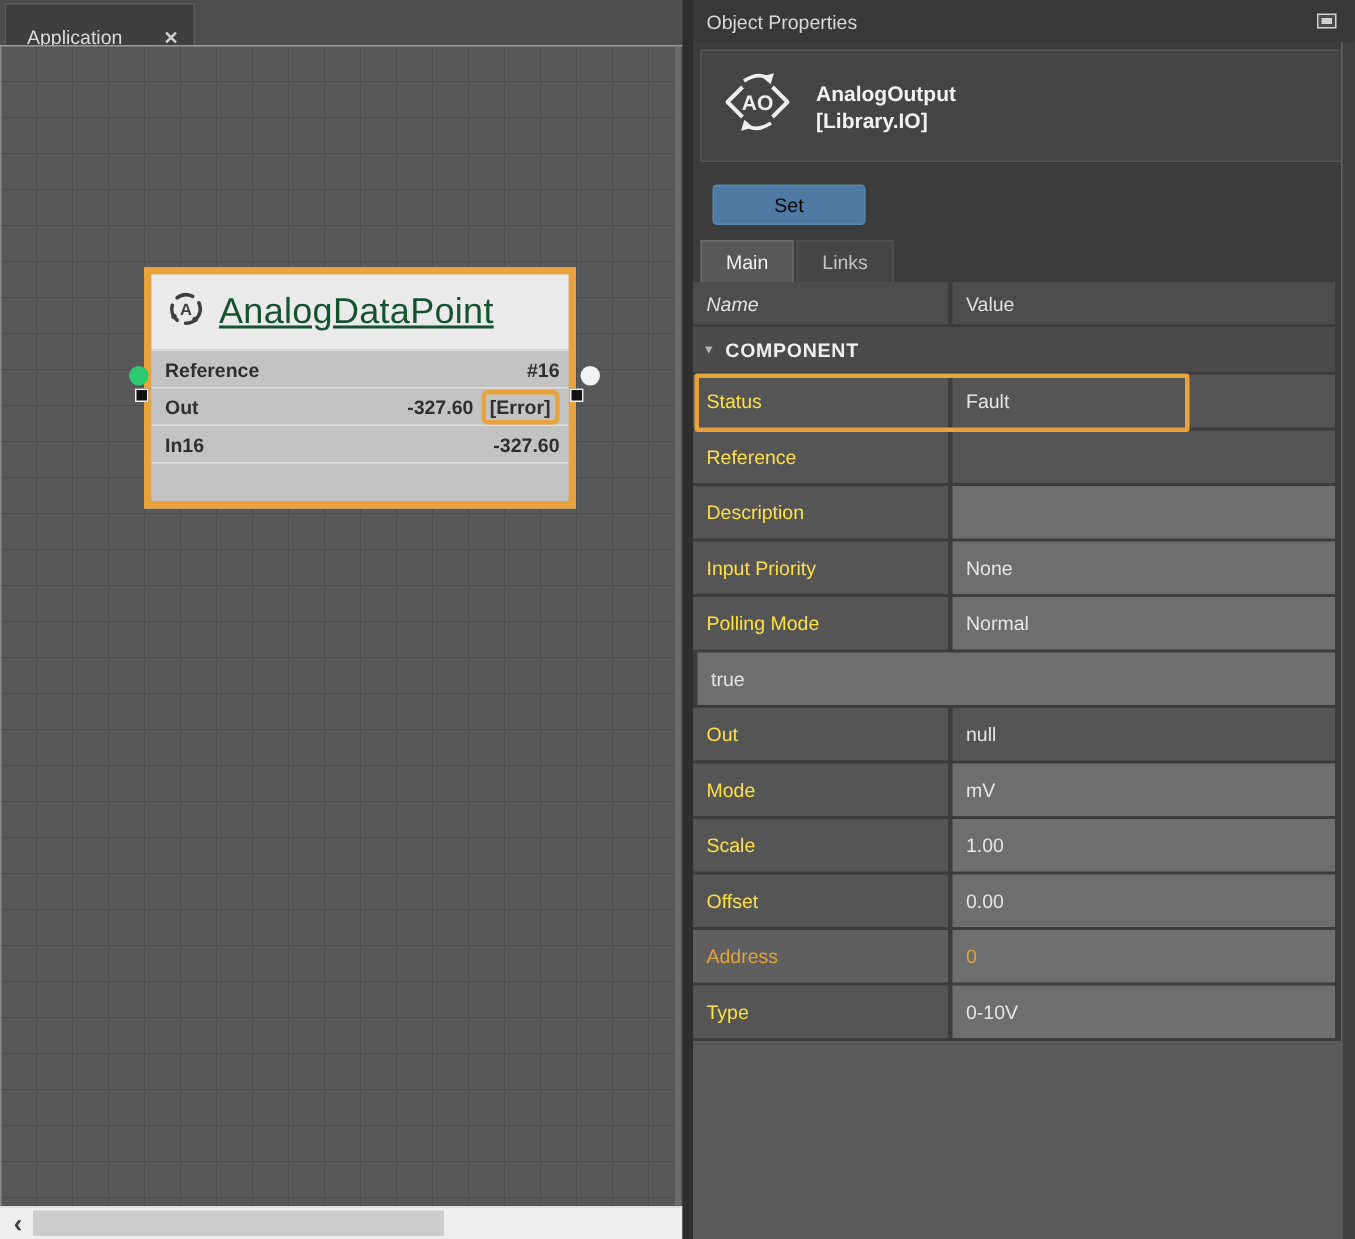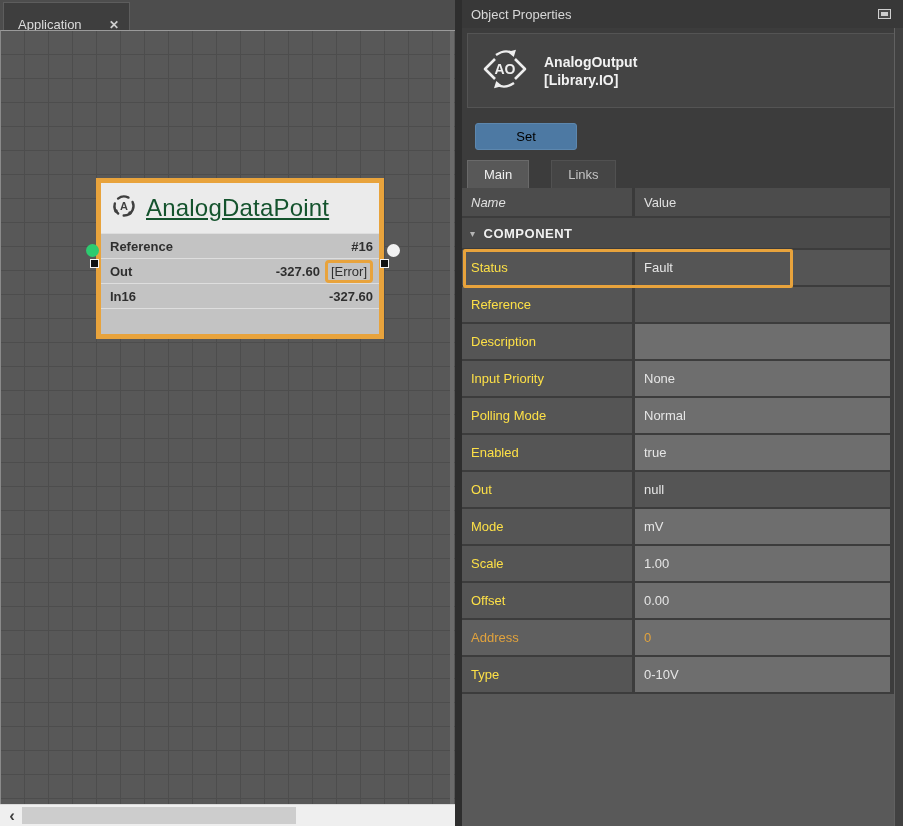--- a/index.html
+++ b/index.html
@@ -29,21 +29,21 @@
   
   .block { position:absolute; left:95px; top:147px; width:288px; height:161px;
            border:5px solid #e8a33c; background:#c3c3c3; }
   .block-header { height:50px; background:#ebebeb; display:flex; align-items:center; padding:0 10px; gap:9px; }
   .block-title { font-size:24px; color:#14532d; letter-spacing:.2px;text-decoration:underline; }
   .block-row { height:25px; border-top:1px solid #dedede; display:flex; align-items:center;
                padding:0 6px 0 9px; font-size:13px; font-weight:bold; color:#2f2f2f; background:#c3c3c3; }
   .block-row .r-name { flex:1; }
   .block-row .r-val { text-align:right; }
   .error-chip { margin-left:5px; border:3px solid #e8a33c; border-radius:4px; padding:0 3px;
-                font-size:13px; font-weight:normal; color:#2f2f2f; line-height:17px; }
+                font-size:13px; font-weight:bold; color:#2f2f2f; line-height:17px; }
   .block-row-empty { height:23px; border-top:1px solid #dedede; background:#c3c3c3; }
 
   .port { position:absolute; width:13px; height:13px; border-radius:50%; }
   .port-in  { left:-15px; top:61px; background:#2dcb70; }
   .port-out { right:-21px; top:61px; background:#f2f2f2; }
   .handle { position:absolute; width:9px; height:9px; background:#111; border:1.5px solid #f5f5f5; }
   .handle-left  { left:-11px; top:76px; }
   .handle-right { right:-10px; top:76px; }
 
   
@@ -68,21 +68,21 @@
                  border:1px solid #545454; display:flex; align-items:center; padding:0 12px; gap:14px; }
   .object-card .obj-text { color:#f2f2f2; font-size:14px; font-weight:bold; line-height:18px; }
 
   .set-btn { position:absolute; left:13px; top:123px; width:102px; height:27px; background:#4d79a3;
              border:1px solid #5d87ae; border-radius:3px; color:#000000; font-size:13px;
              display:flex; align-items:center; justify-content:center; cursor:pointer; }
 
   .prop-tabs { position:absolute; left:5px; top:160px; height:28px; display:flex; gap:2px; }
   .ptab { height:28px; padding:0 16px; font-size:13px; display:flex; align-items:center; }
   .ptab.selected { background:#585858; color:#f0f0f0; border:1px solid #6a6a6a; border-bottom:none; }
-  .ptab.unselected { background:#454545; color:#c4c4c4; border:1px solid #515151; border-bottom:none;margin-left:20px; }
+  .ptab.unselected { background:#454545; color:#c4c4c4; border:1px solid #515151; border-bottom:none; }
 
   .grid-table { position:absolute; left:0; top:188px; width:428px; }
   .thead { display:flex; height:28px; background:#4c4c4c; margin-bottom:2px; }
   .thead .th-name { width:170px; padding-left:9px; display:flex; align-items:center; color:#e0e0e0; font-size:13px;font-style:italic; }
   .thead .th-value { flex:1; padding-left:9px; display:flex; align-items:center; color:#e0e0e0; font-size:13px;
                      border-left:3px solid #3a3a3a; }
   .group-row { height:30px; background:#4a4a4a; margin-bottom:2px; display:flex; align-items:center;
                padding-left:8px; color:#f0f0f0; font-size:13px; font-weight:bold; letter-spacing:.5px; }
   .group-row .tri { color:#b5b5b5; font-size:10px; margin-right:8px; font-weight:normal; }
 
@@ -217,21 +217,20 @@
       </div>
       <div class="prow">
         <span class="pname">Input Priority</span>
         <span class="pvalue lite">None</span>
       </div>
       <div class="prow">
         <span class="pname">Polling Mode</span>
         <span class="pvalue lite">Normal</span>
       </div>
       <div class="prow">
-        <span class="pname">Enabled</span>
         <span class="pvalue lite">true</span>
       </div>
       <div class="prow">
         <span class="pname">Out</span>
         <span class="pvalue">null</span>
       </div>
       <div class="prow">
         <span class="pname">Mode</span>
         <span class="pvalue lite">mV</span>
       </div>

